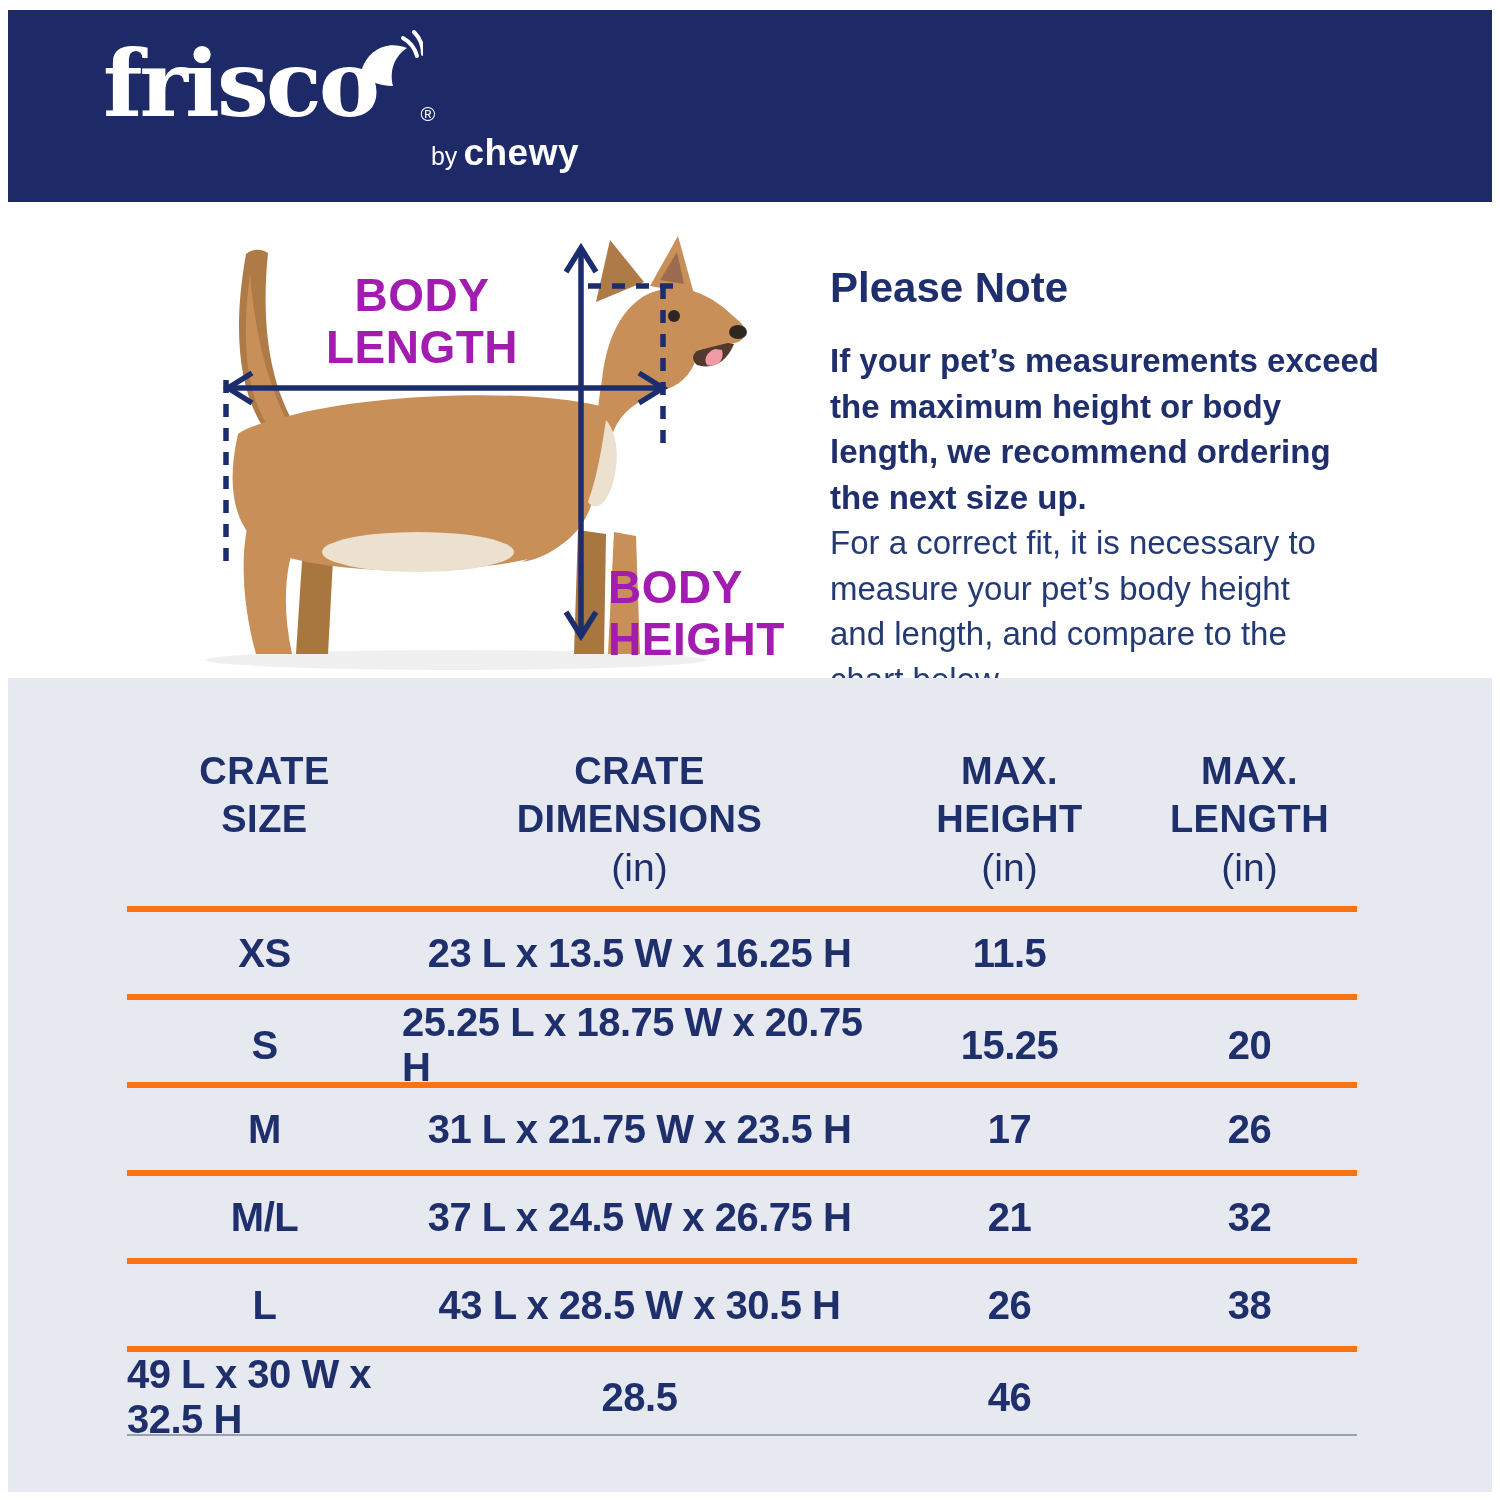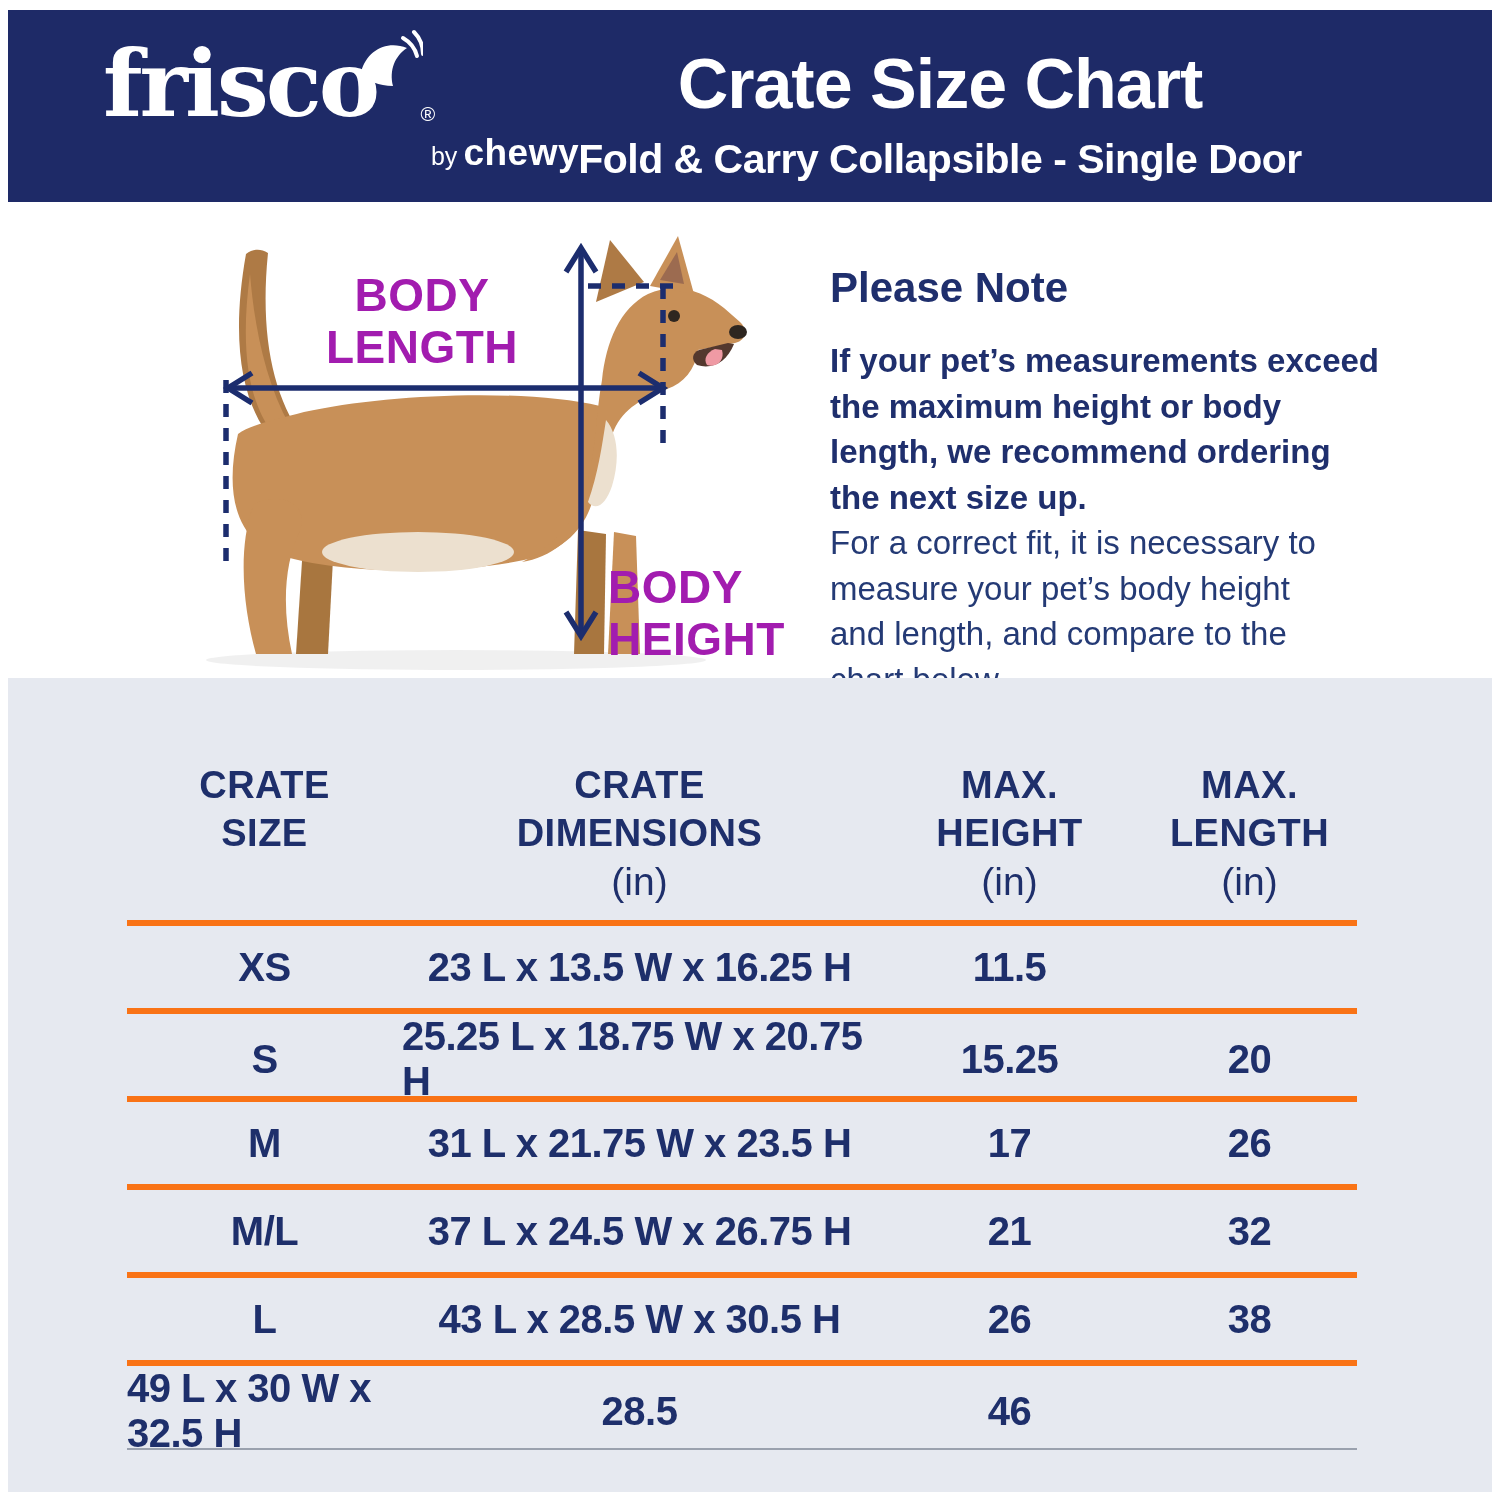--- a/index.html
+++ b/index.html
@@ -38,21 +38,21 @@
   .label-length{left:186px;top:58px;width:220px;text-align:center;}
   .label-height{left:482px;top:350px;text-align:left;}
 
   .note{position:absolute;left:822px;top:62px;width:600px;color:#243a75;}
   .note-heading{margin:0 0 26px 0;font-size:42px;font-weight:700;color:#1f2f6d;}
   .note-paragraph{margin:0 0 40px 0;font-size:33px;line-height:1.38;white-space:pre-line;}
   .note-paragraph.bold{font-weight:700;color:#1f2f6d;margin-bottom:0;}
 
   
   .table-section{position:absolute;left:8px;right:8px;top:678px;bottom:8px;background:#e6e9f0;}
-  .table-wrap{position:absolute;left:119px;top:70px;width:1230px;margin-top:14px;}
+  .table-wrap{position:absolute;left:119px;top:70px;width:1230px;}
   .t-grid{display:grid;grid-template-columns:275px 475px 265px 215px;}
   .t-head{height:158px;}
   .t-head-cell{
     display:flex;flex-direction:column;align-items:center;justify-content:flex-start;
     color:#1e2f6b;text-align:center;
   }
   .t-head-label{font-size:38px;font-weight:700;line-height:1.25;white-space:pre-line;letter-spacing:0.5px;}
   .t-head-unit{font-size:39px;font-weight:400;line-height:1.3;}
   .t-row{height:82px;border-top:6px solid #f97316;}
   .t-row.last{border-bottom:2px solid #9aa1ae;}
@@ -73,24 +73,20 @@
         <svg class="logo-tail" width="66" height="70" viewBox="0 0 66 70">
           <path d="M4,44 C10,22 30,12 50,20 C38,28 32,42 36,58 C22,58 10,53 4,44 Z" fill="#ffffff"></path>
           <path d="M46,10 C53,14 58,20 60,28" fill="none" stroke="#ffffff" stroke-width="4" stroke-linecap="round"></path>
           <path d="M57,4 C63,10 66,18 66,26" fill="none" stroke="#ffffff" stroke-width="4" stroke-linecap="round"></path>
         </svg>
         <span class="logo-reg">®</span>
       </div>
       <div class="byline">
         <span class="by">by</span><span class="chewy">chewy</span>
       </div>
-    </div>
-    <div class="titles">
-      <h1 class="title">Crate Size Chart</h1>
-      <h2 class="subtitle">Fold &amp; Carry Collapsible - Single Door</h2>
     </div>
   </header>
 
   <section class="diagram-section">
 
     <div class="dog-diagram">
       <svg width="660" height="470" viewBox="0 0 660 470">
 
         <ellipse cx="330" cy="448" rx="250" ry="10" fill="rgba(0,0,0,0.06)"></ellipse>
 

